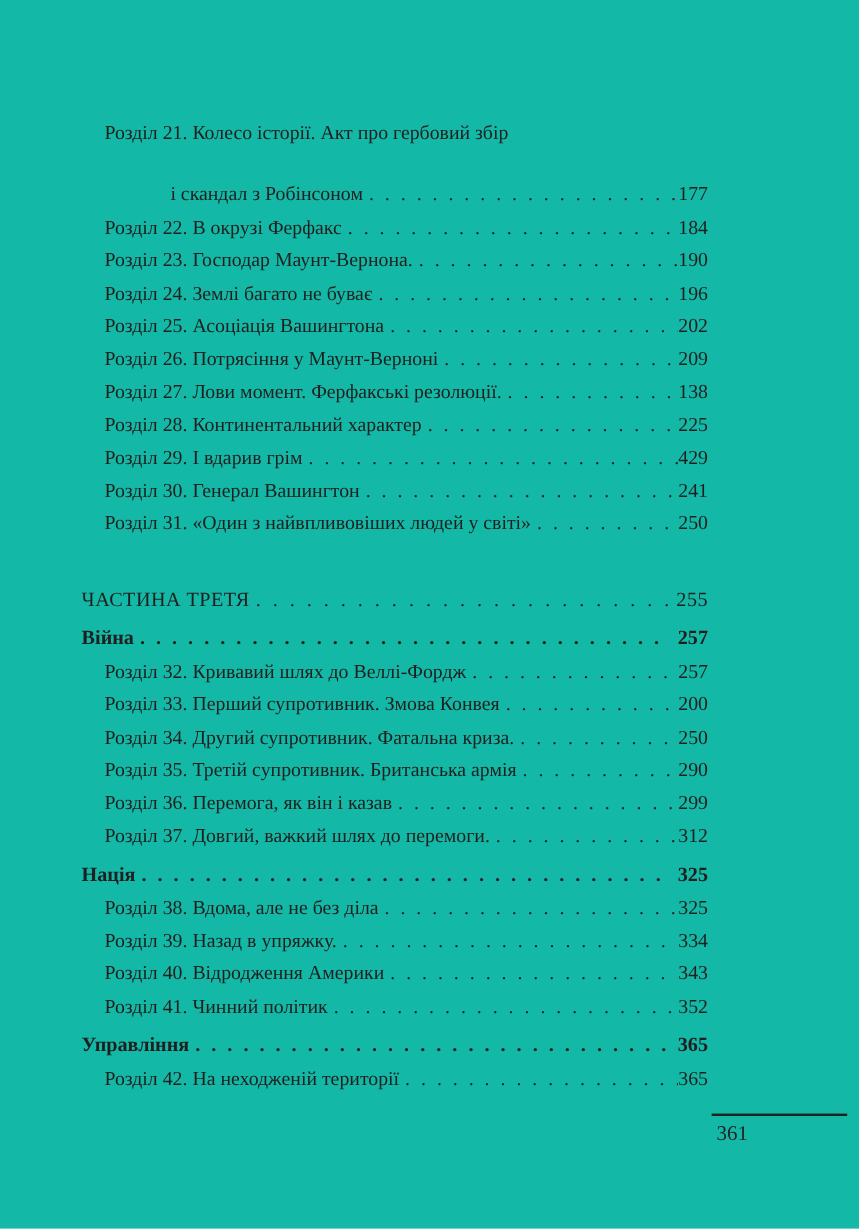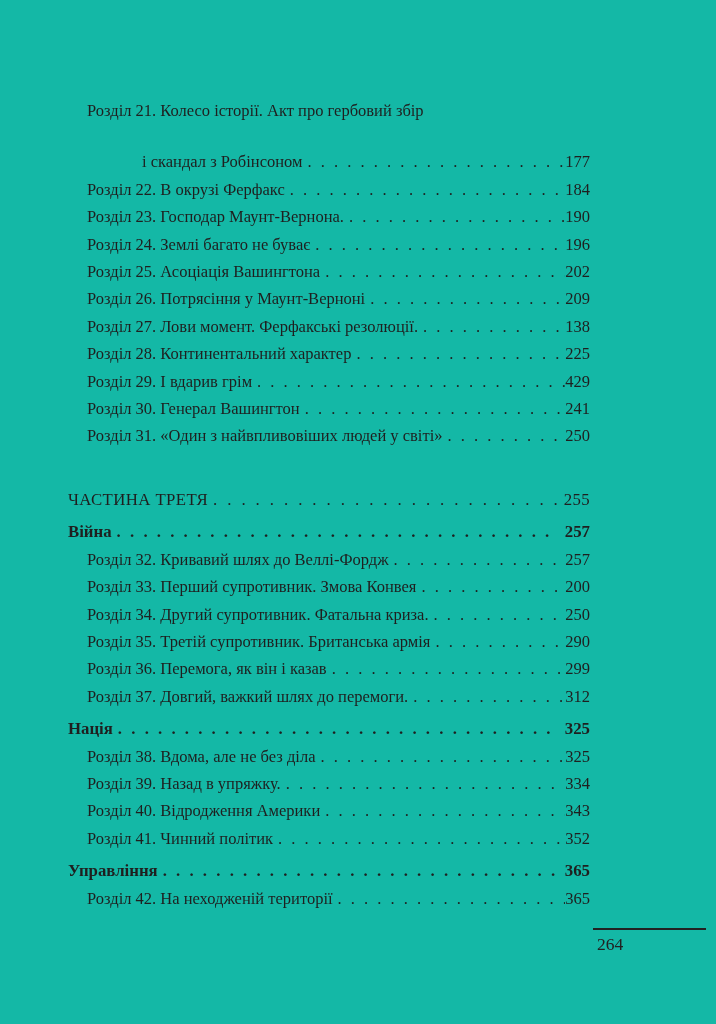--- a/index.html
+++ b/index.html
@@ -203,15 +203,15 @@
         <span class="pagenum">365</span>
       </div>
       <div class="row chapter">
         <span class="title">Розділ 42. На неходженій території</span>
         <span class="leader">. . . . . . . . . . . . . . . . . . . . . . . . . . . . . . . . . . . . . . . . . . . . . . . . . . . . . . . . . . . . . . . . . . . . . .</span>
         <span class="pagenum">365</span>
       </div>
     </div>
 
   <div class="folio">
-    <div class="folio-number">264</div>
+    <div class="folio-number">361</div>
   </div>
 </div>
 
 </body></html>

